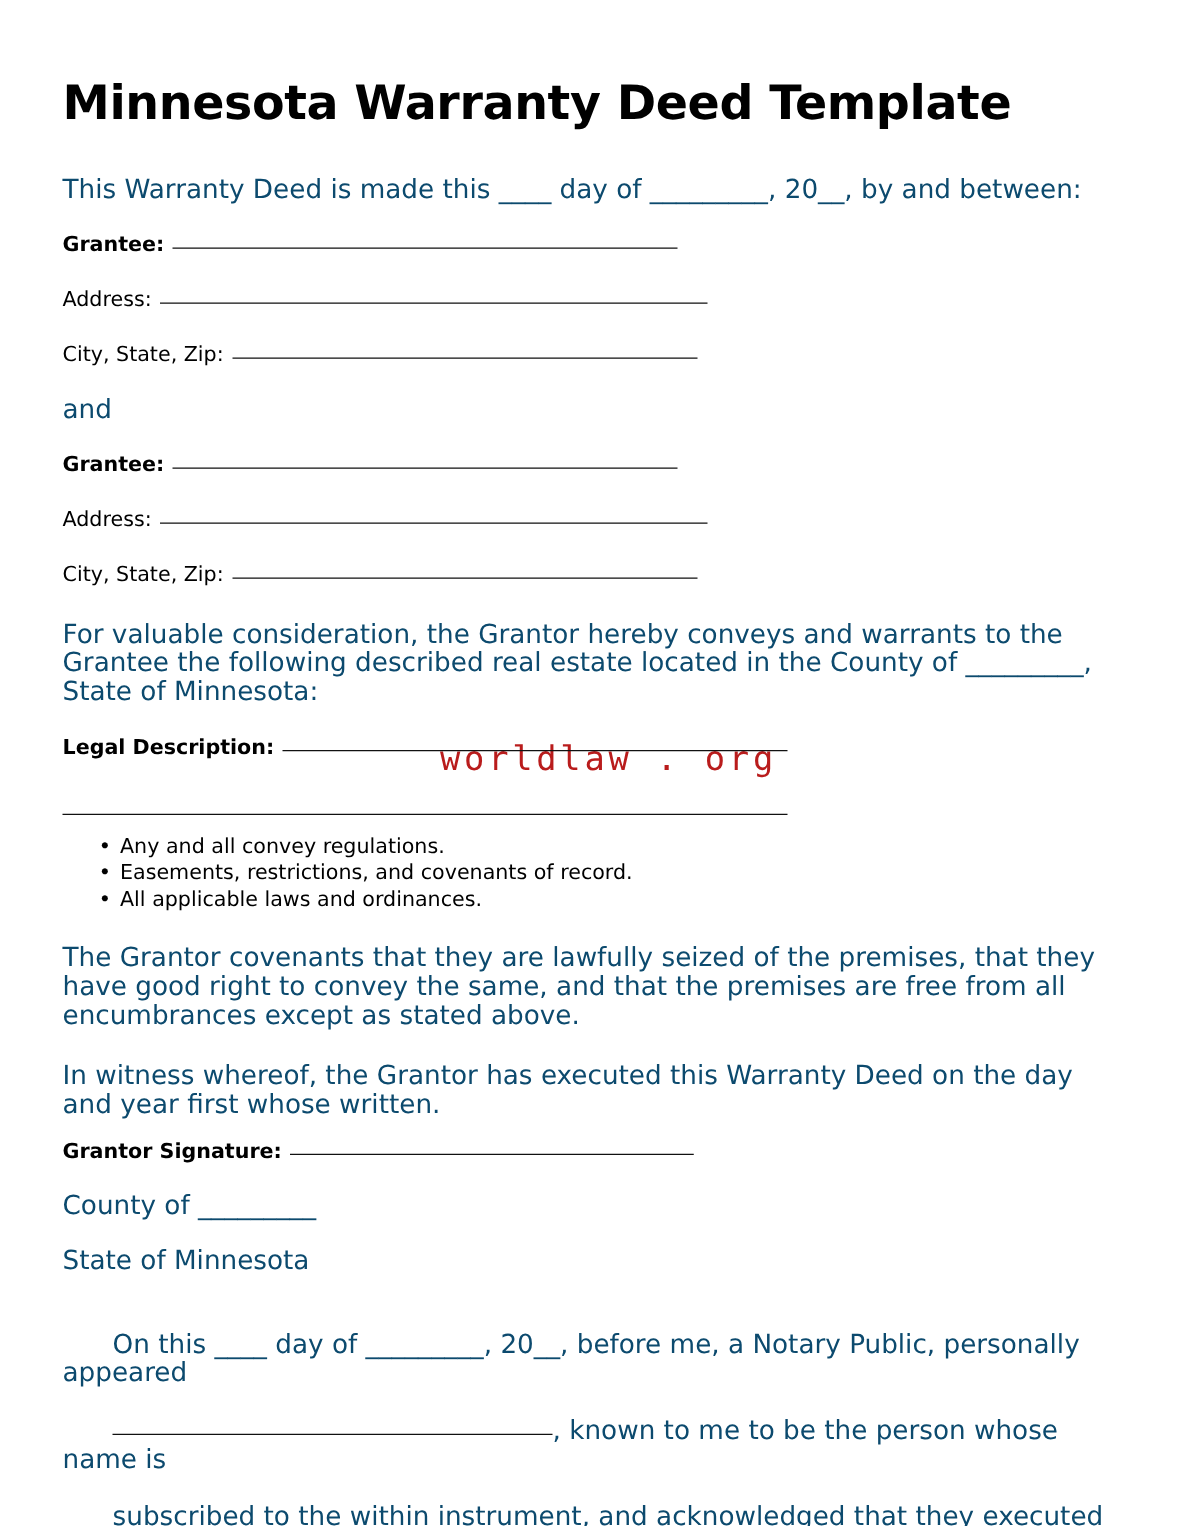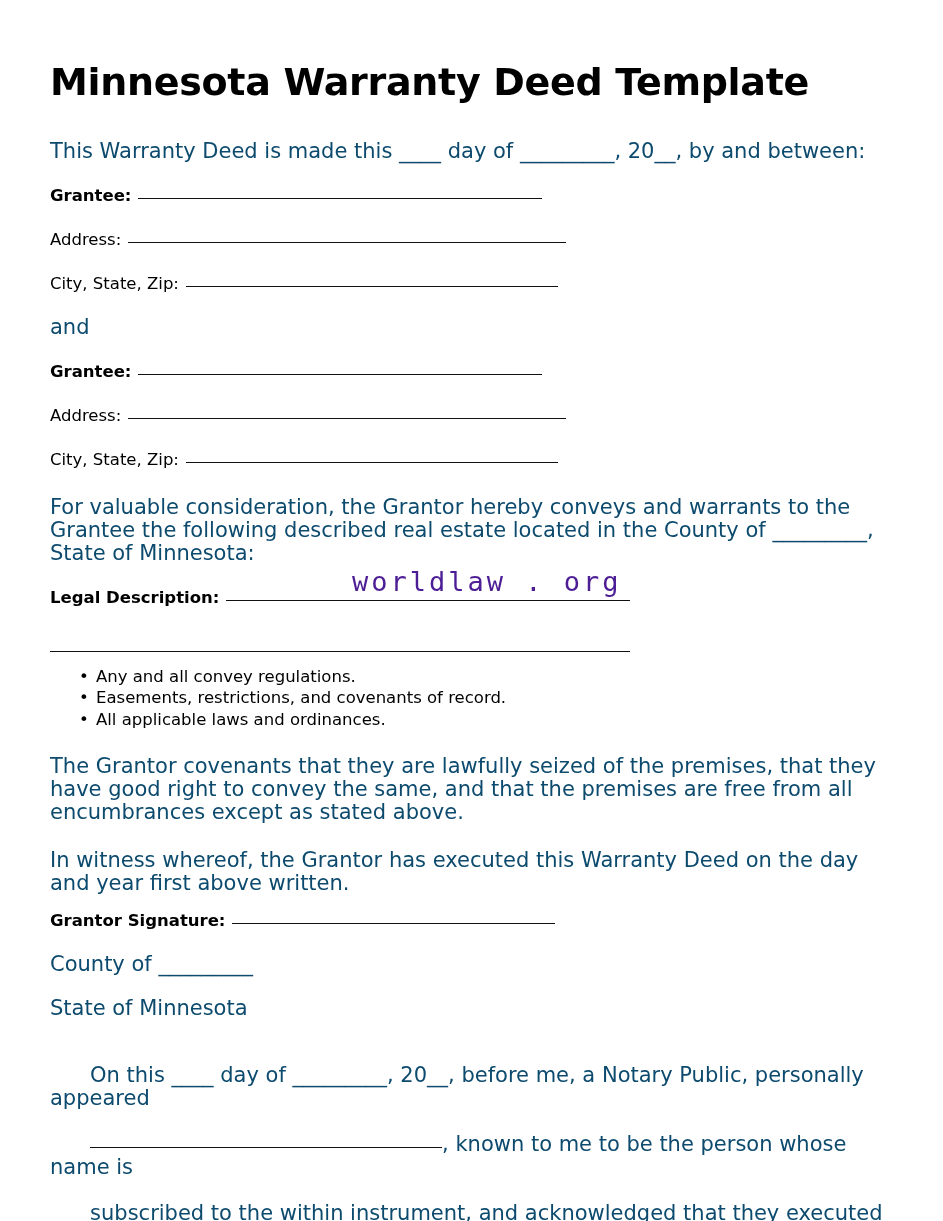--- a/index.html
+++ b/index.html
@@ -104,26 +104,26 @@
     border-bottom: 1.6px solid #111;
     height: 0;
     position: relative;
     top: -3px;
   }
 
   
   .watermark {
     position: absolute;
     left: 352px;
-    top: 567px;
+    top: 593px;
     font-family: "DejaVu Sans Mono", "Liberation Mono", monospace;
     font-size: 27px;
     line-height: 30px;
     letter-spacing: 3px;
-    color: #4c1d95;
+    color: #b91c1c;
     white-space: pre;
     pointer-events: none;
     user-select: none;
     text-align: right;
   }
 </style>
 </head>
 <body>
 
 <div class="page">
@@ -179,21 +179,21 @@
 
 
     <ul class="terms">
       <li>Any and all convey regulations.</li>
       <li>Easements, restrictions, and covenants of record.</li>
       <li>All applicable laws and ordinances.</li>
     </ul>
 
     <p class="para blk-lg">The Grantor covenants that they are lawfully seized of the premises, that they have good right to convey the same, and that the premises are free from all encumbrances except as stated above.</p>
 
-    <p class="para blk-lg">In witness whereof, the Grantor has executed this Warranty Deed on the day and year first above written.</p>
+    <p class="para blk-lg">In witness whereof, the Grantor has executed this Warranty Deed on the day and year first whose written.</p>
 
     <div class="field-row" style="margin-top:14px;text-align:right;">
       <span class="field-label bold">Grantor Signature:</span>
       <span class="rule" style="width:323px;"></span>
     </div>
 
 
     <p class="para blk">County of _________</p>
 
     <p class="para blk">State of Minnesota</p>

